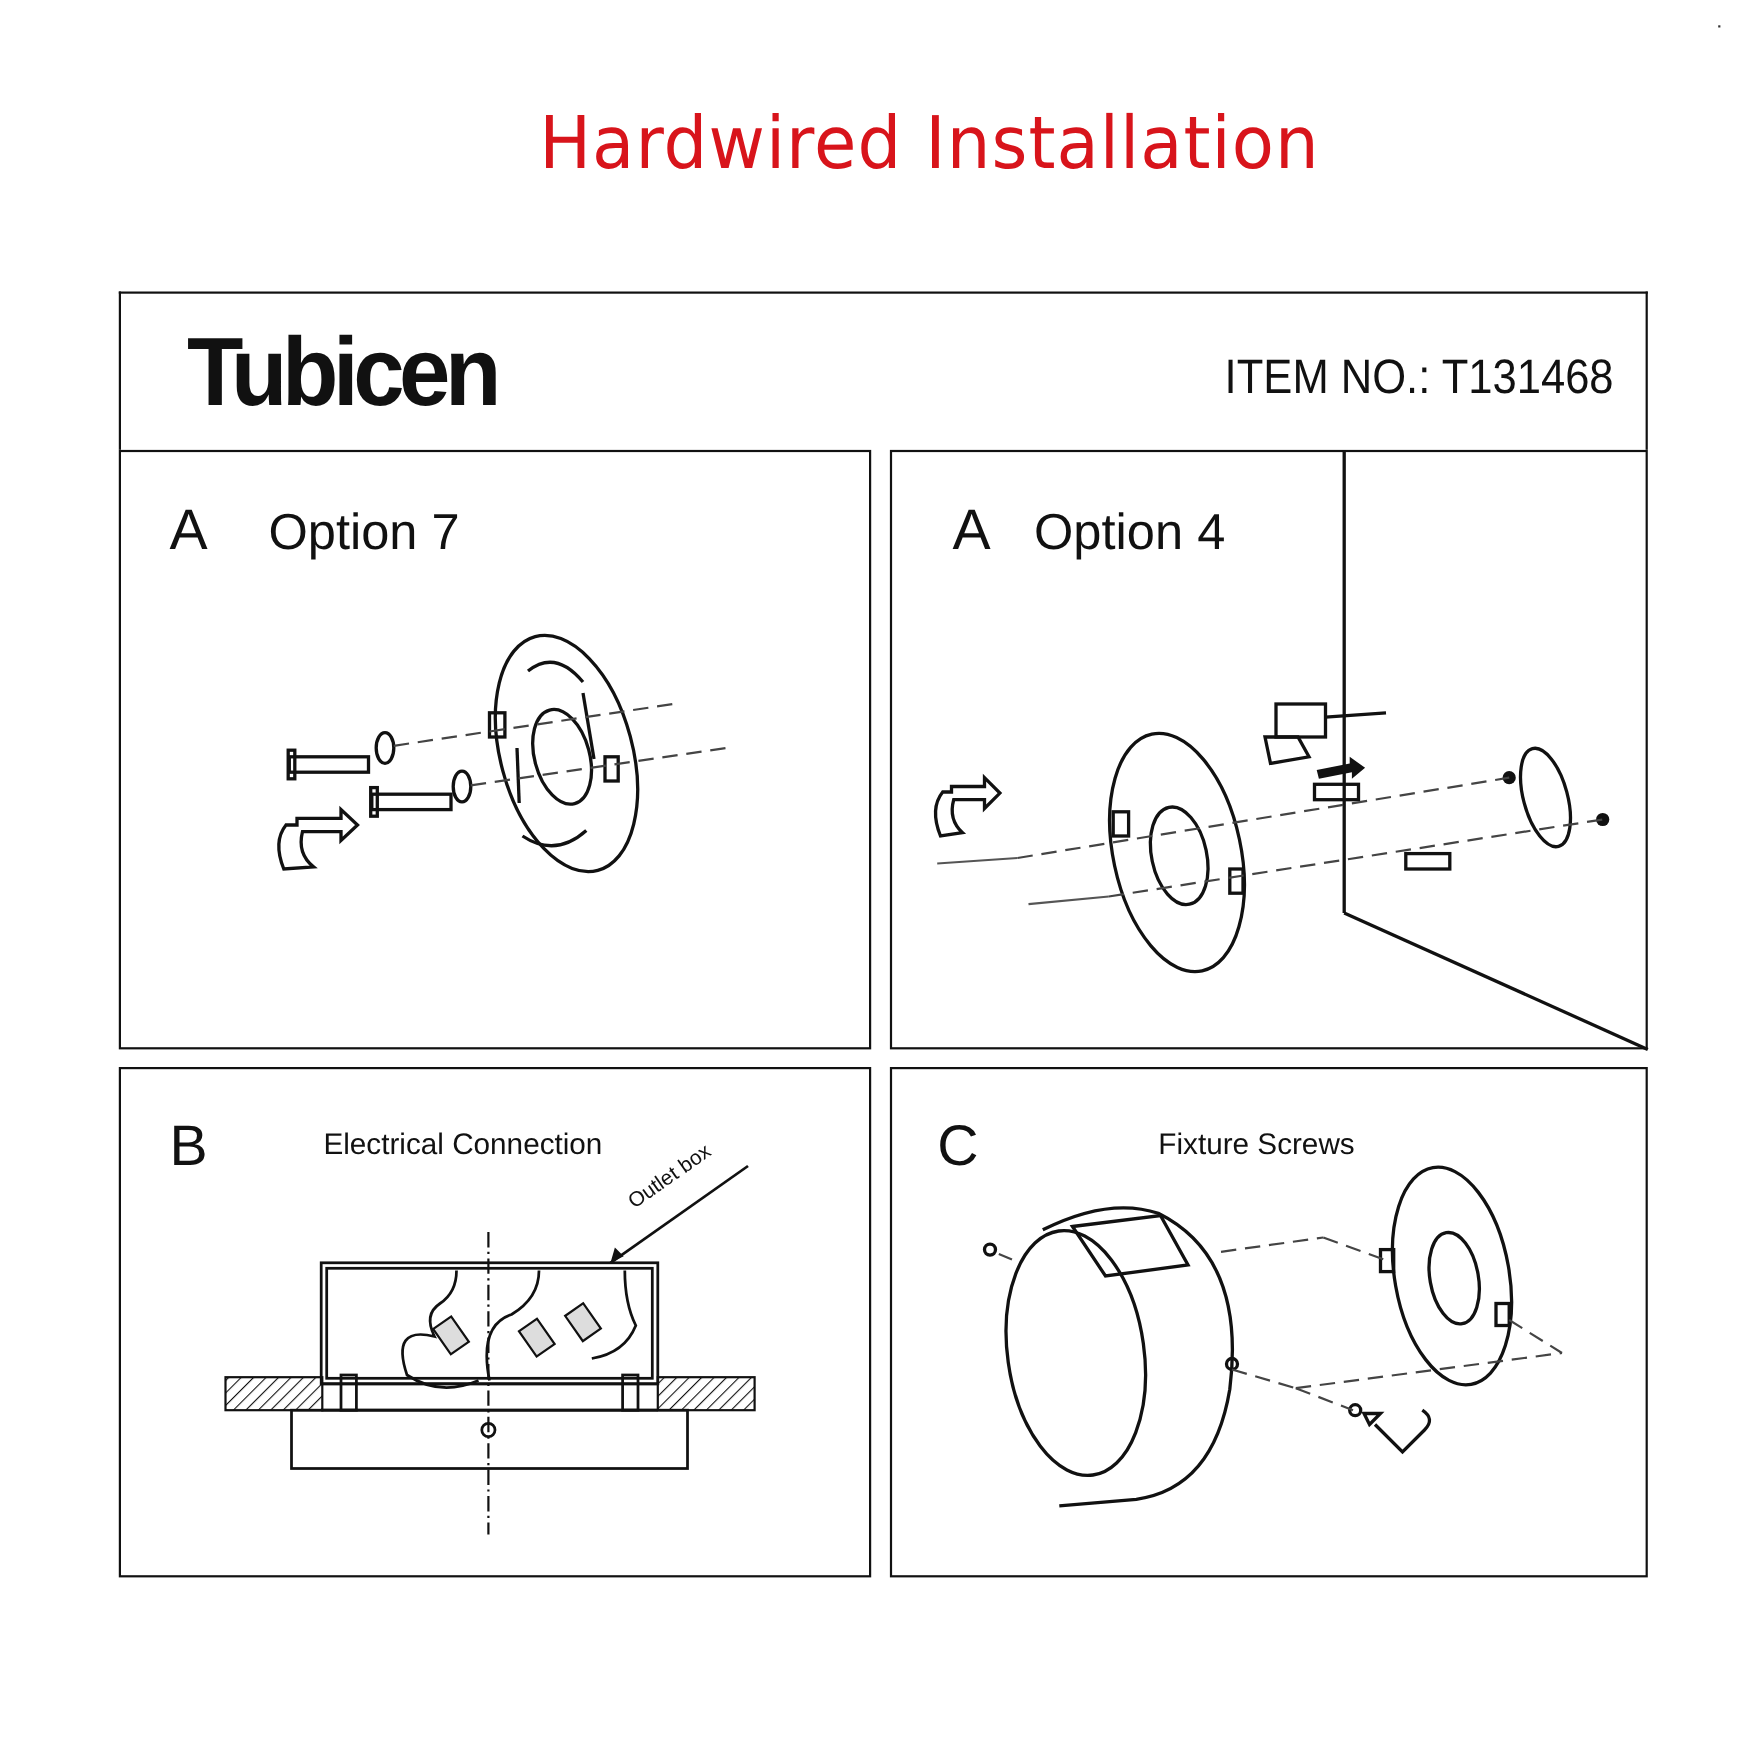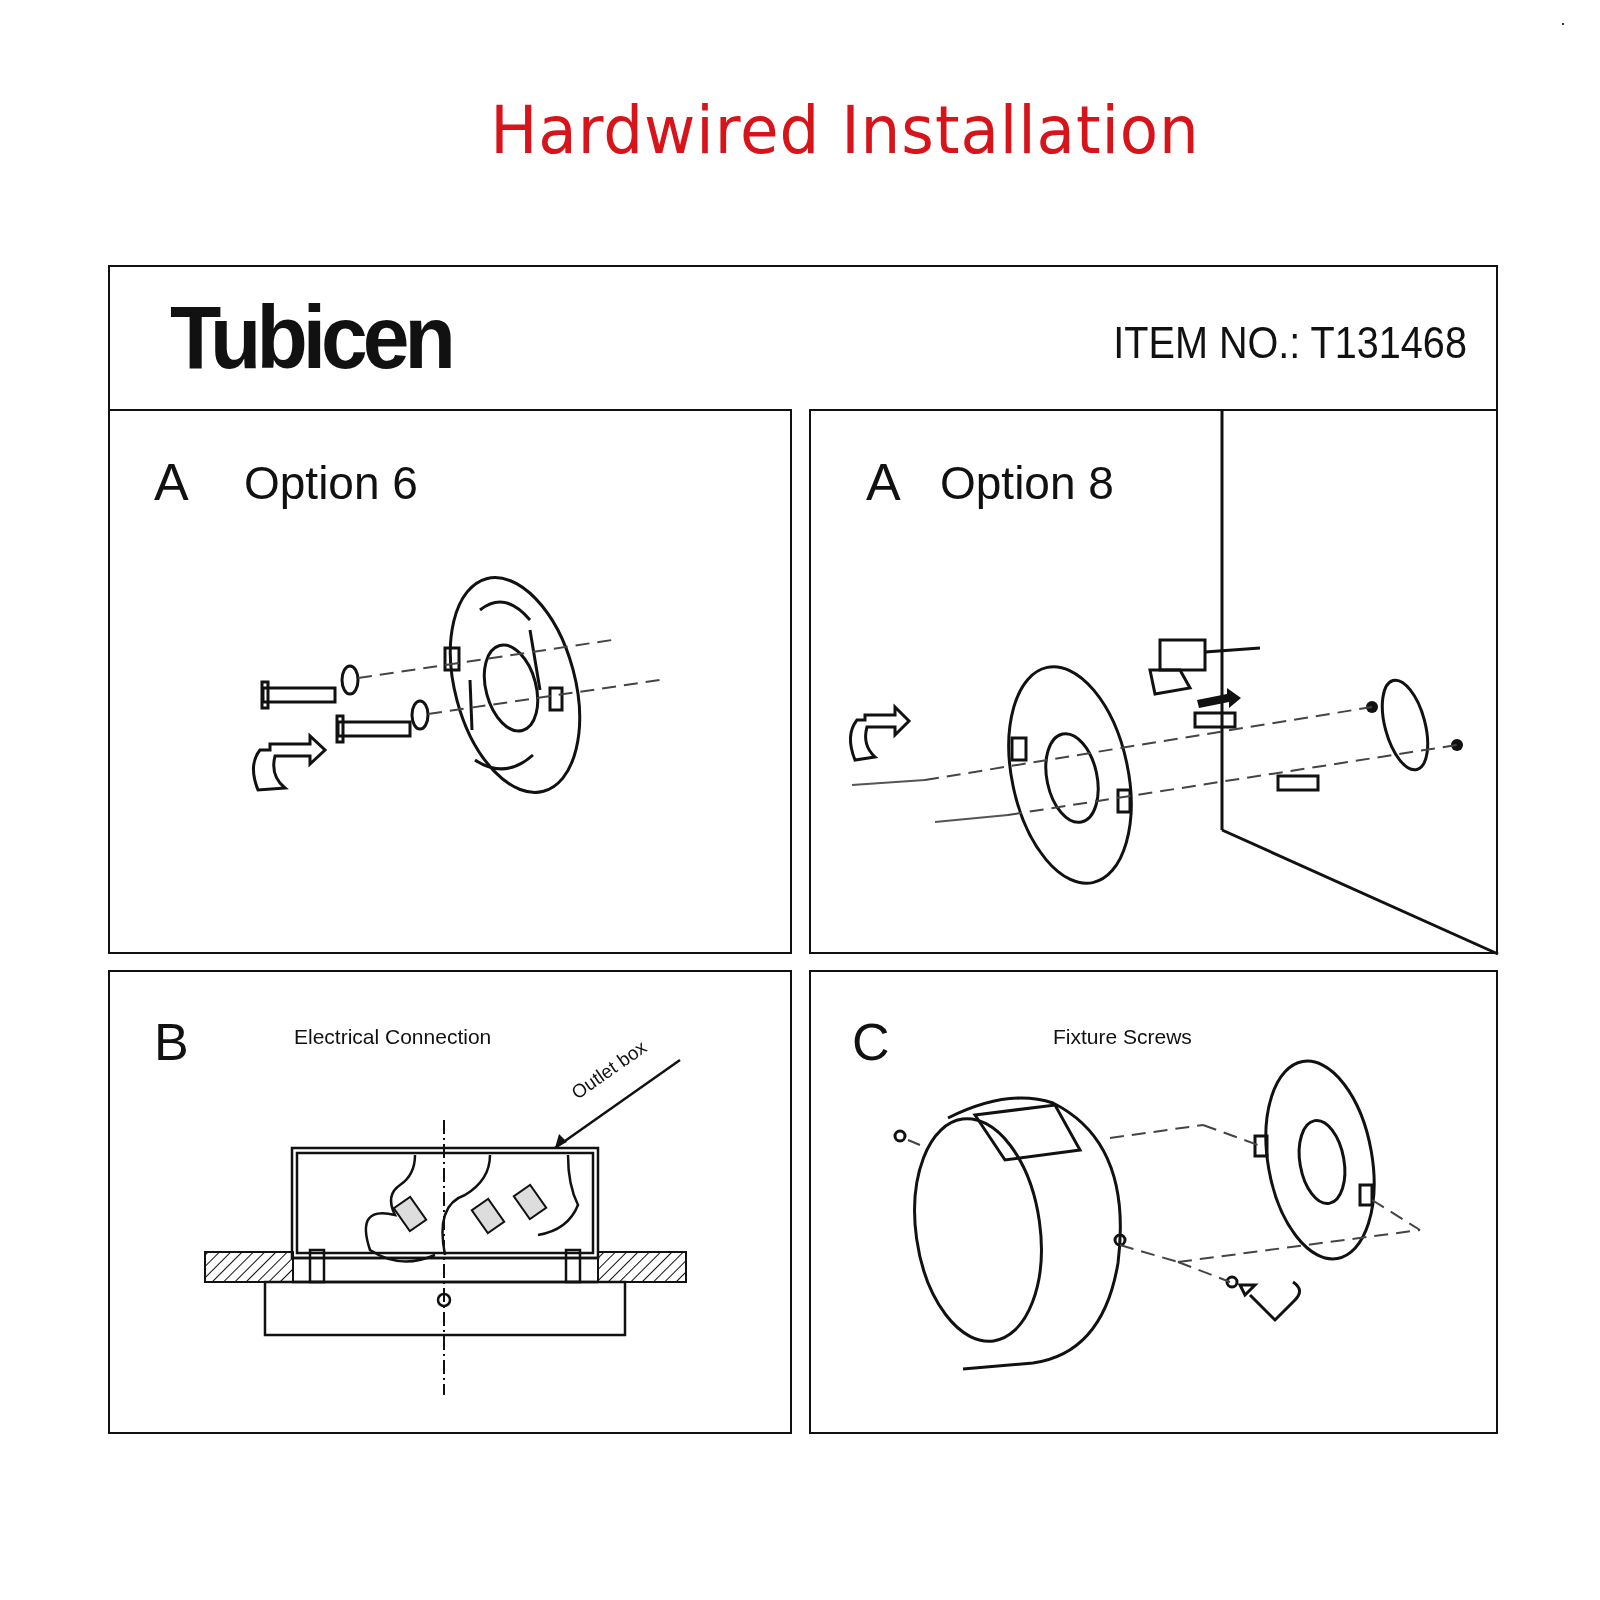--- a/index.html
+++ b/index.html
@@ -9,37 +9,37 @@
     .frame { position: absolute; left: 108px; top: 265px; width: 1390px; height: 144px; border: 2px solid #111; box-sizing: border-box; border-bottom: none; }
     .brand { position: absolute; left: 170px; top: 290px; font-size: 84px; font-weight: bold; font-family: "Liberation Sans", sans-serif; letter-spacing: -5px; color: #111; transform: scaleY(1.05); }
     .item { position: absolute; right: 133px; top: 318px; font-size: 44px; font-family: "Liberation Sans", sans-serif; transform: scaleX(0.9); transform-origin: right; color: #111; }
     .panel { position: absolute; border: 2px solid #111; box-sizing: border-box; background: #fff; }
     .p-a1 { left: 108px; top: 409px; width: 684px; height: 545px; }
     .p-a2 { left: 809px; top: 409px; width: 689px; height: 545px; }
     .p-b  { left: 108px; top: 970px; width: 684px; height: 464px; }
     .p-c  { left: 809px; top: 970px; width: 689px; height: 464px; }
     .letter { position: absolute; font-size: 52px; font-family: "Liberation Sans", sans-serif; color: #111; }
     .optlabel { position: absolute; font-size: 46px; font-family: "Liberation Sans", sans-serif; color: #111; }
-    .sublabel { position: absolute; font-size: 21px; font-family: "Liberation Sans", sans-serif; color: #111; }
+    .sublabel { position: absolute; font-size: 27px; font-family: "Liberation Sans", sans-serif; color: #111; }
     svg { position: absolute; overflow: visible; }
   </style>
 </head>
 <body>
 
 <div class="dot"></div>
 
 <div class="title">Hardwired Installation</div>
 
 <div class="frame"></div>
 <div class="brand">Tubicen</div>
 <div class="item">ITEM NO.: T131468</div>
 
 <div class="panel p-a1"></div>
 <div class="letter" style="left:154px; top:452px;">A</div>
-<div class="optlabel" style="left:244px; top:456px;">Option 6</div>
+<div class="optlabel" style="left:244px; top:456px;">Option 7</div>
 <svg style="left:0;top:0;" width="1600" height="1600" viewBox="0 0 1600 1600">
   <g fill="none" stroke="#111" stroke-width="3">
 
     <ellipse cx="515" cy="685" rx="60" ry="110" transform="rotate(-15 515 685)"></ellipse>
     <ellipse cx="511" cy="688" rx="25" ry="44" transform="rotate(-15 511 688)"></ellipse>
     <path d="M480 610 q25 -20 50 10"></path>
     <path d="M475 760 q30 20 58 -5"></path>
     <path d="M530 630 l10 60"></path>
     <path d="M470 680 l2 50"></path>
     <rect x="445" y="648" width="14" height="22"></rect>
@@ -55,21 +55,21 @@
     <path d="M258 790 q-10 -25 2 -40 l10 0 l0 -6 l40 0 l0 -8 l15 14 l-15 14 l0 -8 l-35 0 q-5 20 10 32 z"></path>
   </g>
   <g fill="none" stroke="#444" stroke-width="2" stroke-dasharray="14 8">
     <line x1="358" y1="678" x2="612" y2="640"></line>
     <line x1="428" y1="714" x2="660" y2="680"></line>
   </g>
 </svg>
 
 <div class="panel p-a2"></div>
 <div class="letter" style="left:866px; top:452px;">A</div>
-<div class="optlabel" style="left:940px; top:456px;">Option 8</div>
+<div class="optlabel" style="left:940px; top:456px;">Option 4</div>
 <svg style="left:0;top:0;" width="1600" height="1600" viewBox="0 0 1600 1600">
   <g fill="none" stroke="#111" stroke-width="3">
     <line x1="1222" y1="409" x2="1222" y2="830"></line>
     <line x1="1222" y1="830" x2="1498" y2="954"></line>
     <ellipse cx="1070" cy="775" rx="58" ry="110" transform="rotate(-12 1070 775)"></ellipse>
     <ellipse cx="1072" cy="778" rx="25" ry="45" transform="rotate(-12 1072 778)"></ellipse>
     <rect x="1012" y="738" width="14" height="22"></rect>
     <rect x="1118" y="790" width="12" height="22"></rect>
     <ellipse cx="1405" cy="725" rx="20" ry="46" transform="rotate(-15 1405 725)"></ellipse>
     <path d="M855 760 q-10 -25 2 -40 l8 0 l0 -5 l30 0 l0 -8 l14 14 l-14 14 l0 -8 l-28 0 q-5 18 8 30 z"></path>

